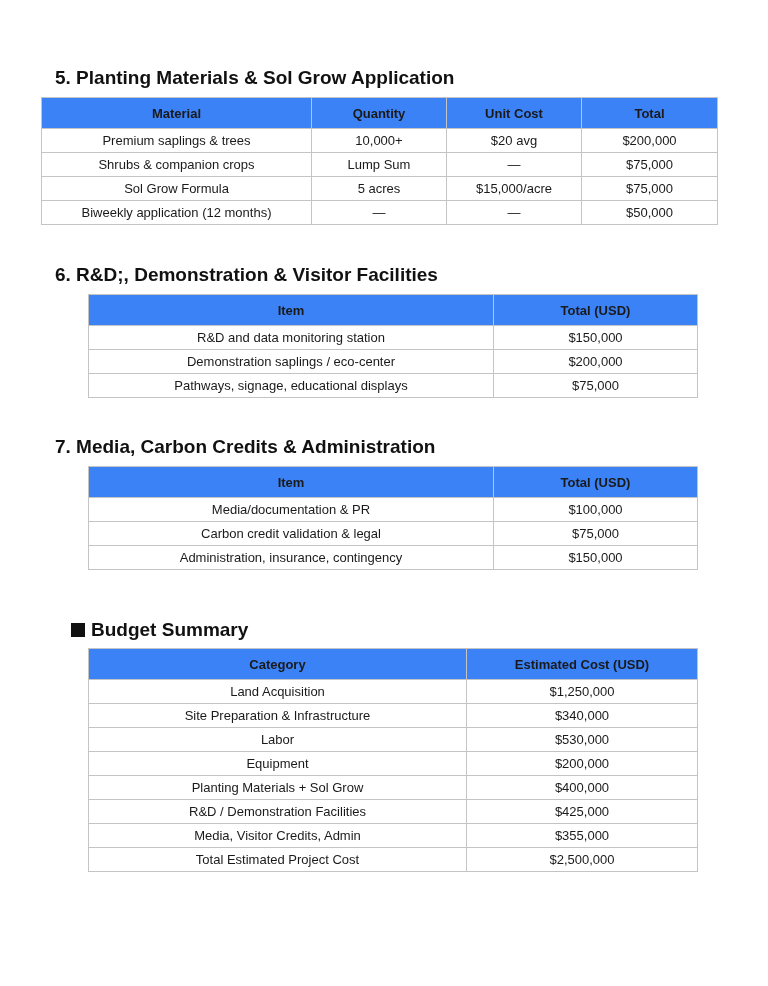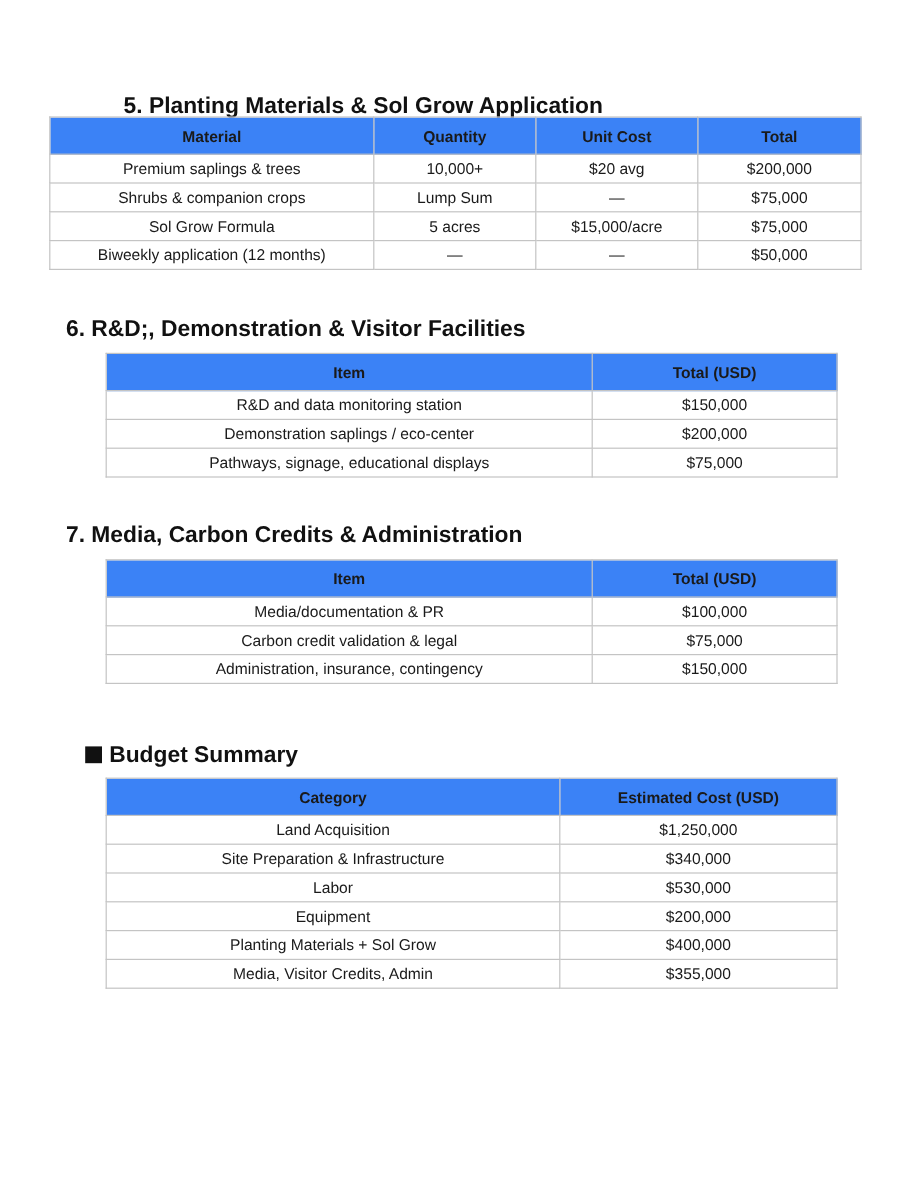--- a/index.html
+++ b/index.html
@@ -8,21 +8,21 @@
   h2 { position: absolute; margin: 0; font-size: 19px; font-weight: bold; color: #111; white-space: nowrap; }
   table { position: absolute; border-collapse: collapse; font-size: 13px; table-layout: fixed; }
   th, td { border: 1px solid #c4c4c4; text-align: center; padding: 0; }
   th { background: #3b82f6; font-weight: bold; height: 30px; }
   td { height: 23px; }
   .sq { display: inline-block; width: 14px; height: 14px; background: #111; margin-right: 6px; vertical-align: -1px; }
 </style>
 </head>
 <body>
 
-<h2 style="left:55px; top:78px;margin-left:48px;">5. Planting Materials &amp; Sol Grow Application</h2>
+<h2 style="left:55px; top:67px;">5. Planting Materials &amp; Sol Grow Application</h2>
 <table style="left:41px; top:97px; width:676px;">
   <colgroup>
       <col style="width:270px">
       <col style="width:135px">
       <col style="width:135px">
       <col style="width:136px">
     </colgroup>
   <thead>
     <tr>
       <th>Material</th>
@@ -144,17 +144,25 @@
     </tr>
     <tr>
       <td>Equipment</td>
       <td>$200,000</td>
     </tr>
     <tr>
       <td>Planting Materials + Sol Grow</td>
       <td>$400,000</td>
     </tr>
     <tr>
+      <td>R&amp;D / Demonstration Facilities</td>
+      <td>$425,000</td>
+    </tr>
+    <tr>
       <td>Media, Visitor Credits, Admin</td>
       <td>$355,000</td>
+    </tr>
+    <tr>
+      <td>Total Estimated Project Cost</td>
+      <td>$2,500,000</td>
     </tr>
   </tbody>
 </table>
 
 </body></html>

